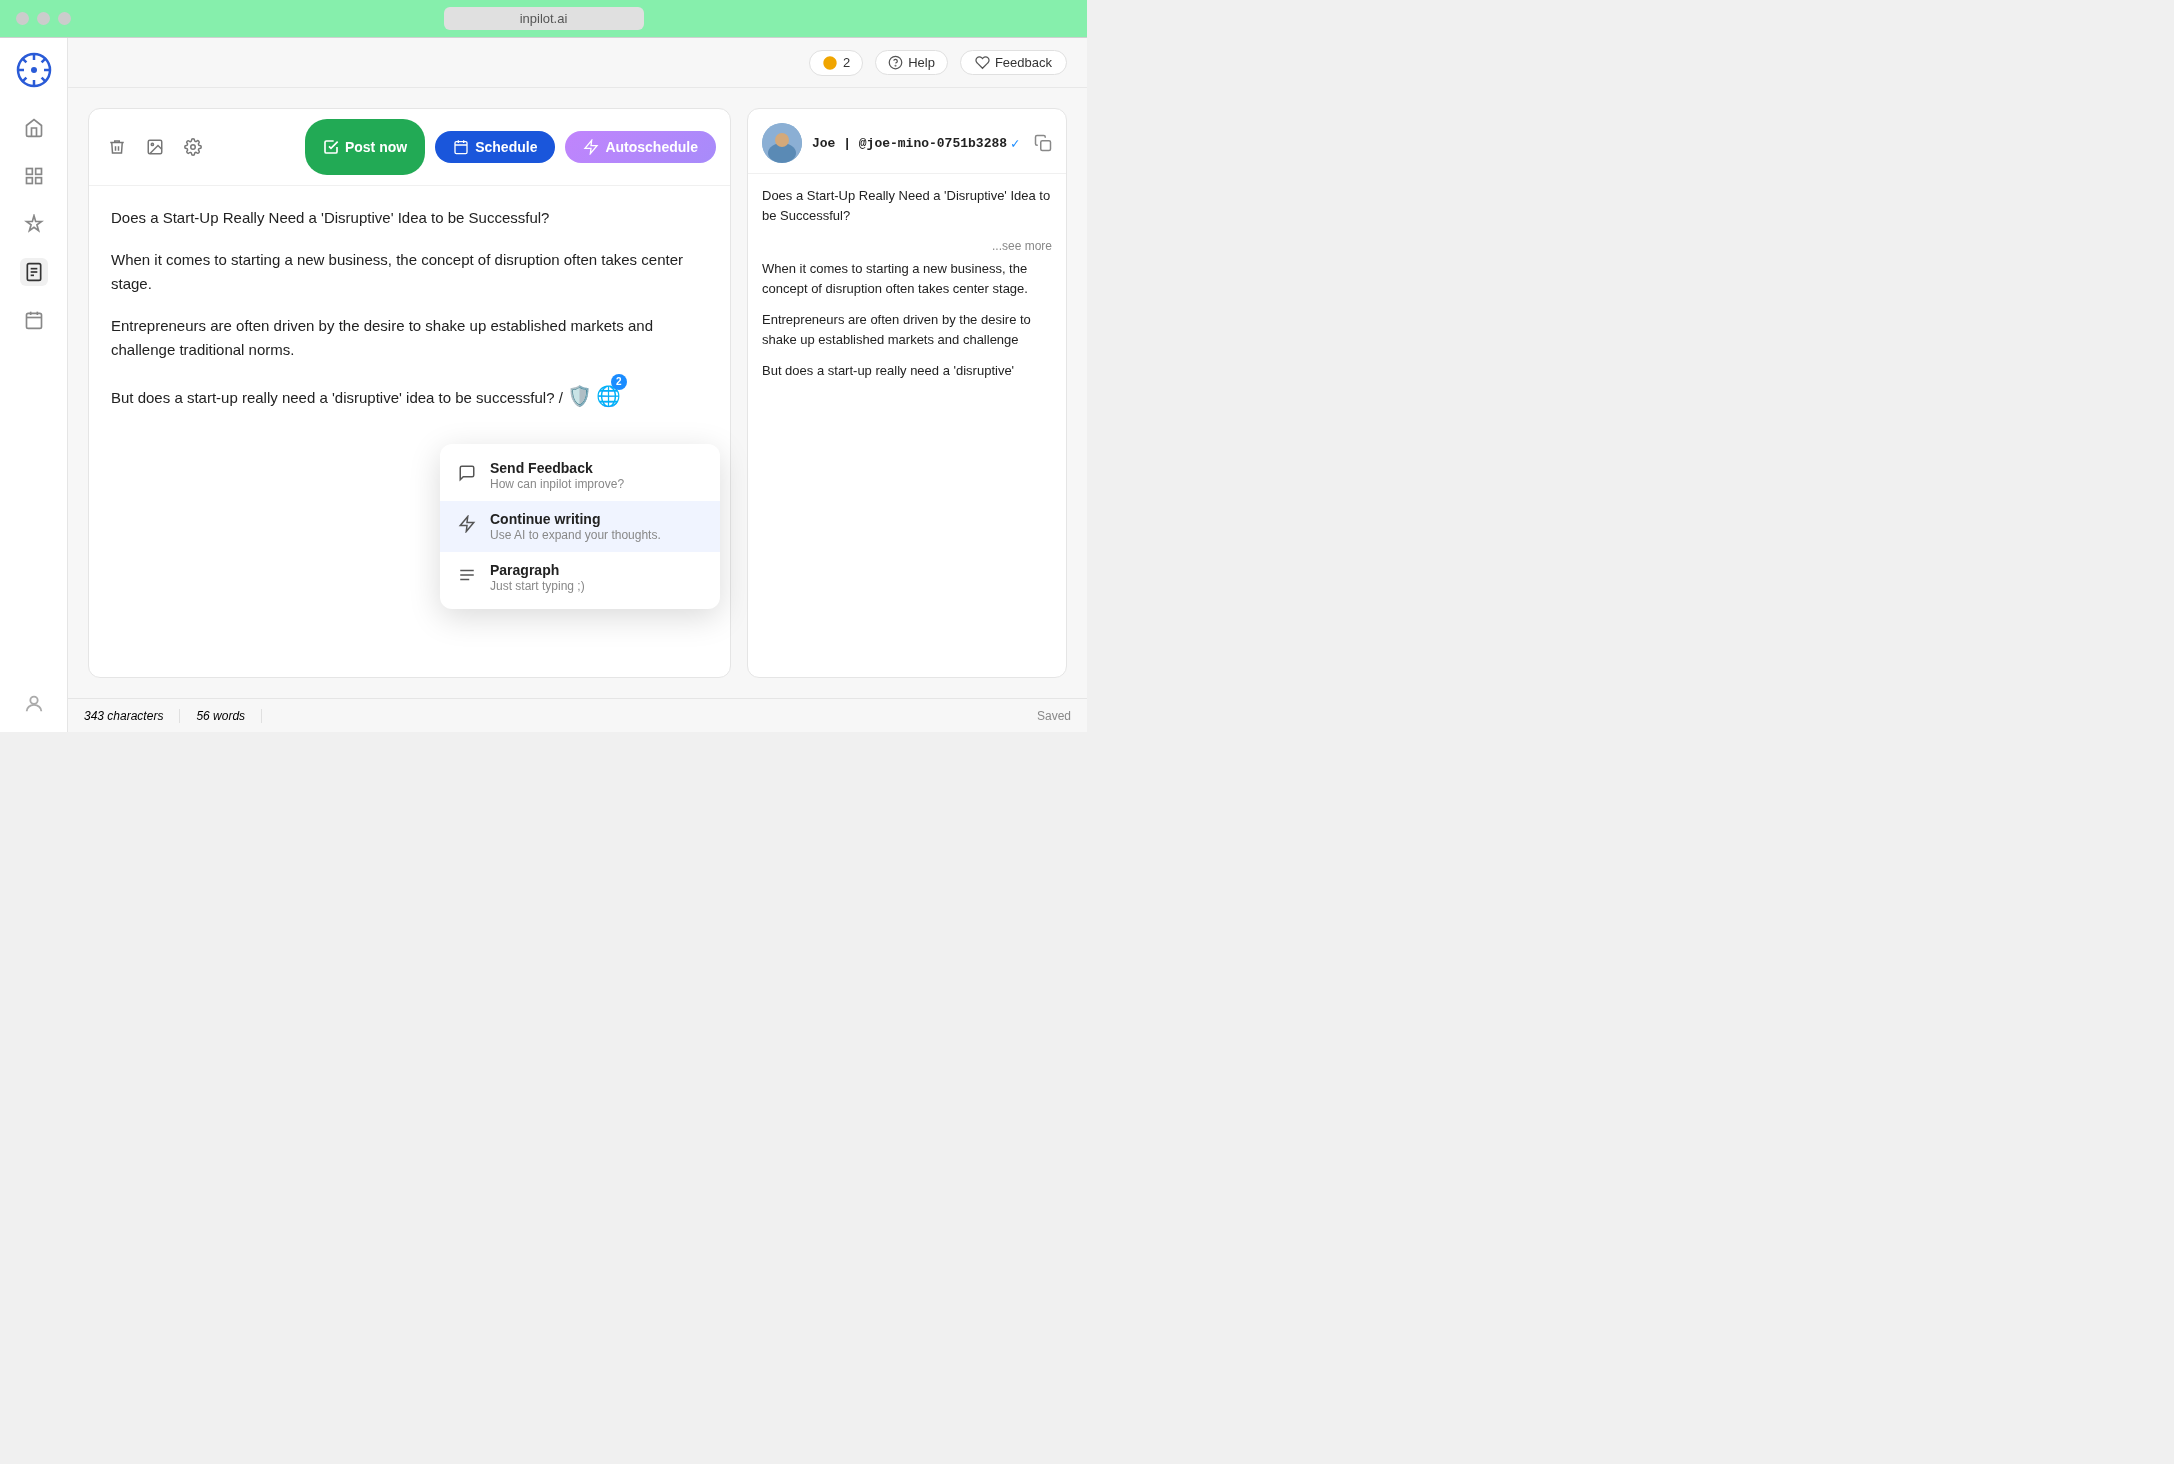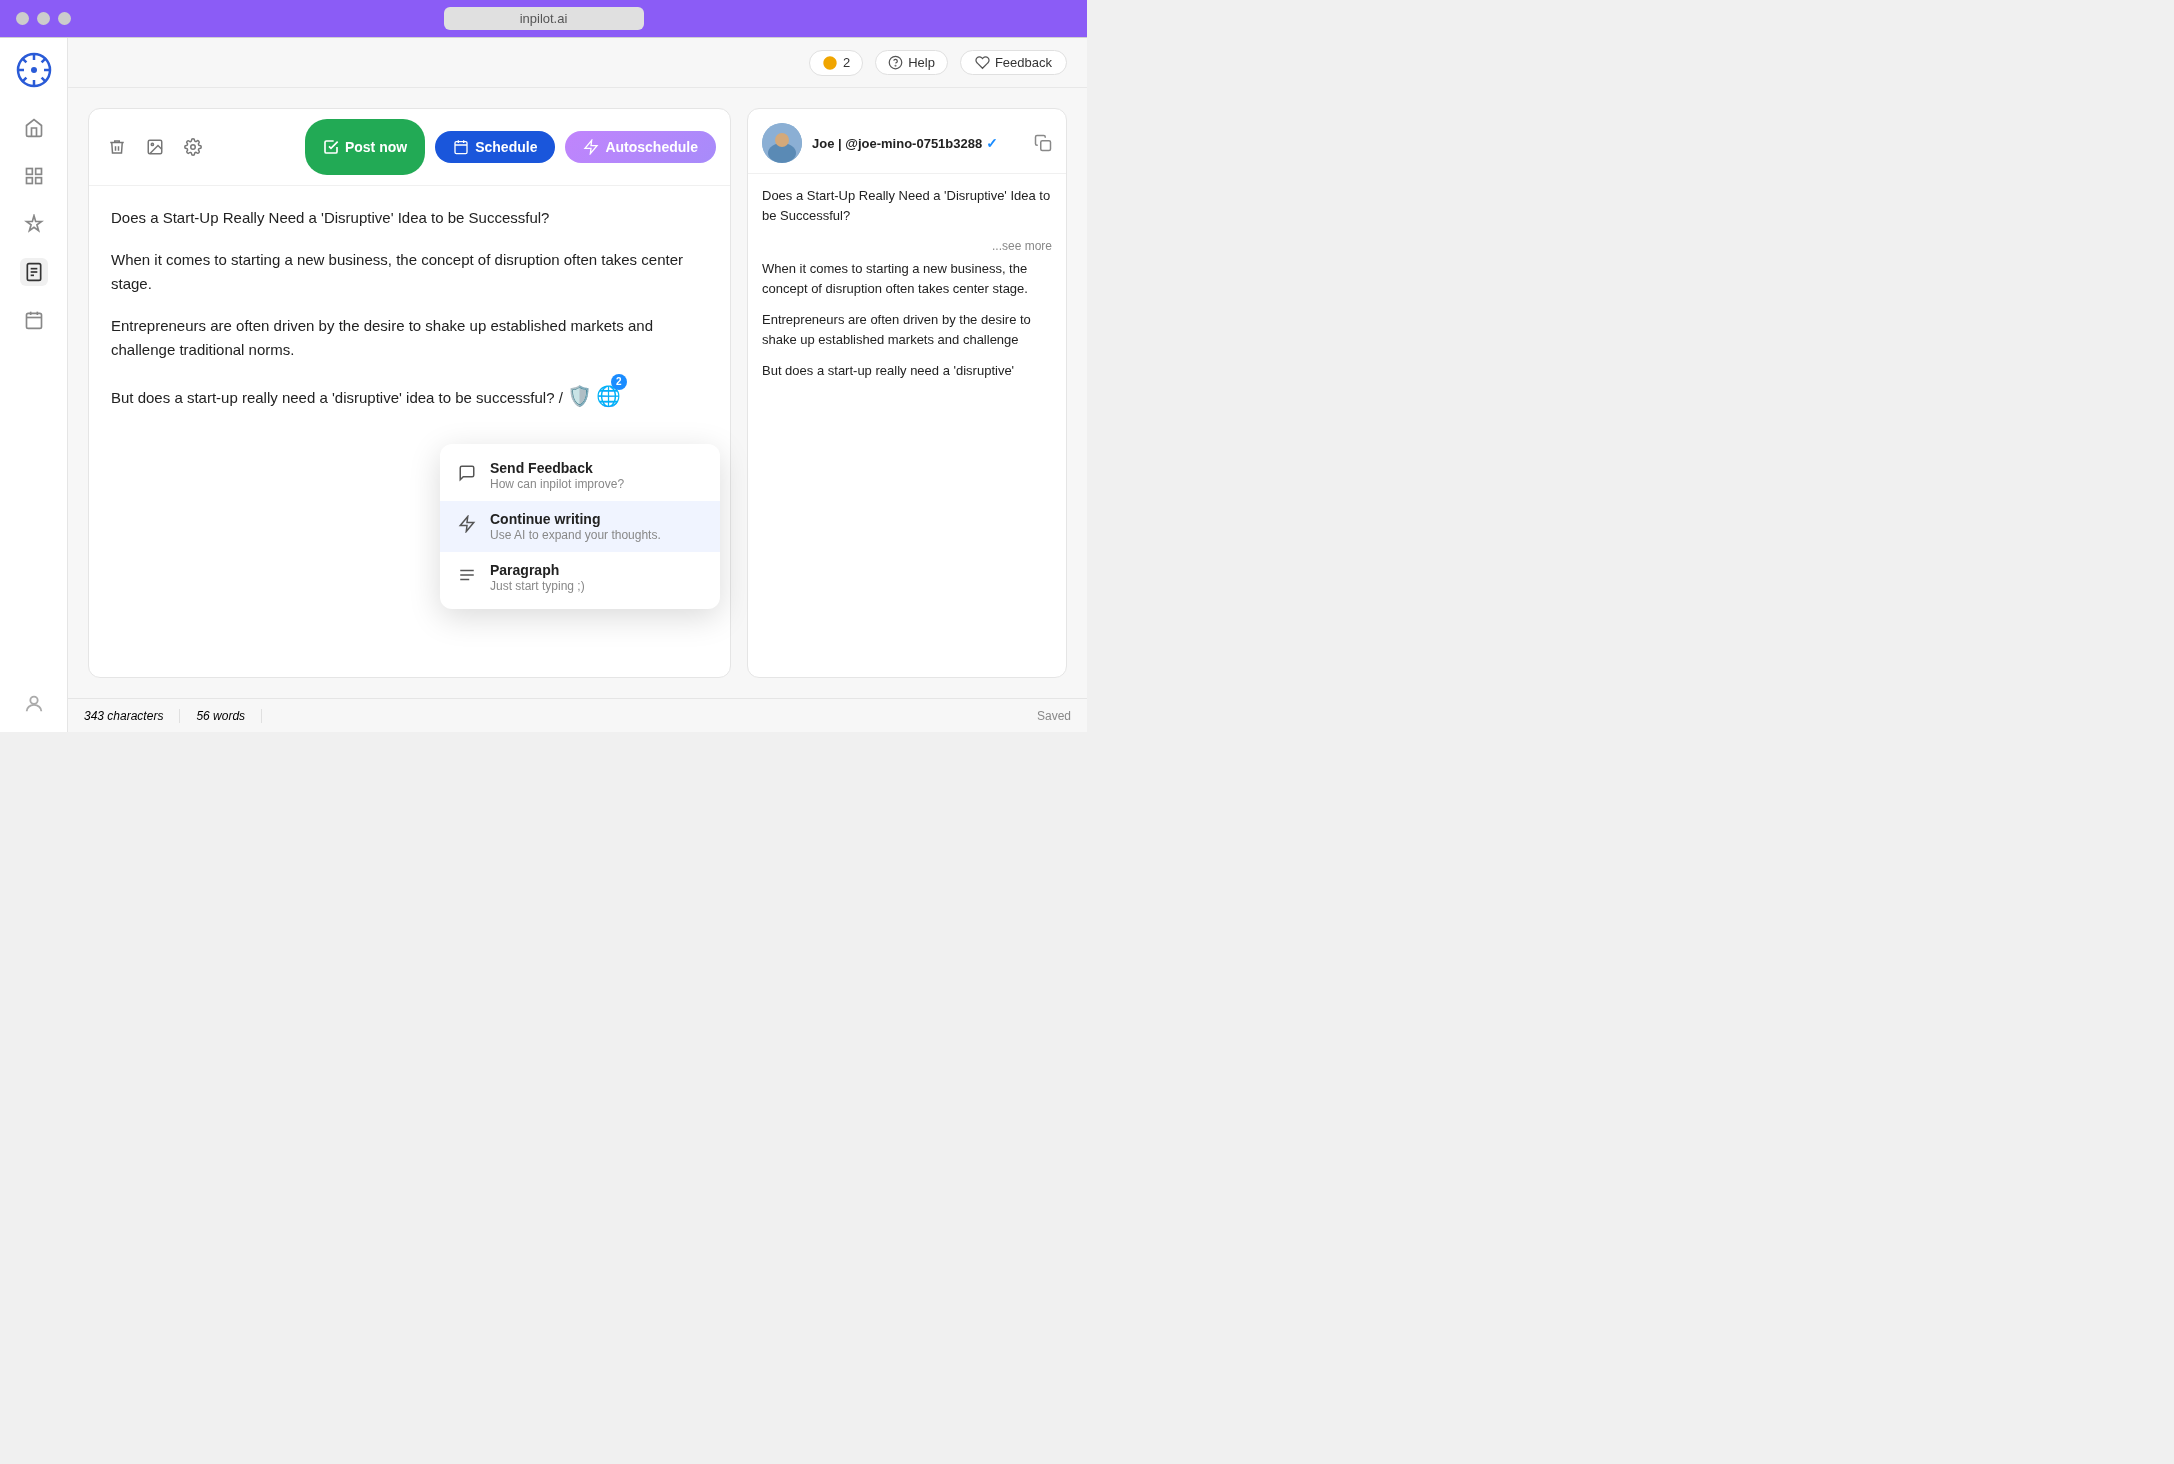--- a/index.html
+++ b/index.html
@@ -7,21 +7,21 @@
       font-family: -apple-system, BlinkMacSystemFont, 'Segoe UI', Helvetica, Arial, sans-serif;
       background: #f0f0f0;
       width: 1087px;
       height: 732px;
       overflow: hidden;
     }
 
     
     .titlebar {
       height: 38px;
-      background: #8b5cf6;
+      background: #86efac;
       display: flex;
       align-items: center;
       padding: 0 16px;
       position: relative;
       border-bottom: 1px solid #d0d0d0;
     }
     .traffic-lights {
       display: flex;
       gap: 8px;
     }
@@ -322,20 +322,21 @@
       display: flex;
       align-items: center;
       justify-content: center;
     }
     .preview-avatar svg {
       width: 40px;
       height: 40px;
     }
     .preview-user-info {
       flex: 1;
+      font-family: Liberation Mono, monospace;
     }
     .preview-username {
       font-size: 13px;
       font-weight: 600;
       color: #222;
       display: flex;
       align-items: center;
       gap: 4px;
     }
     .verified-badge {

